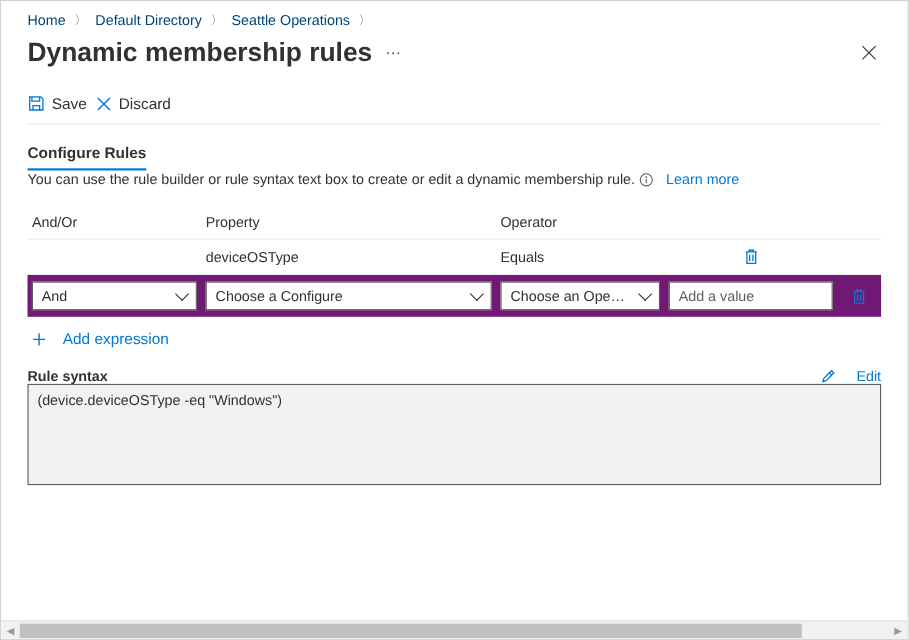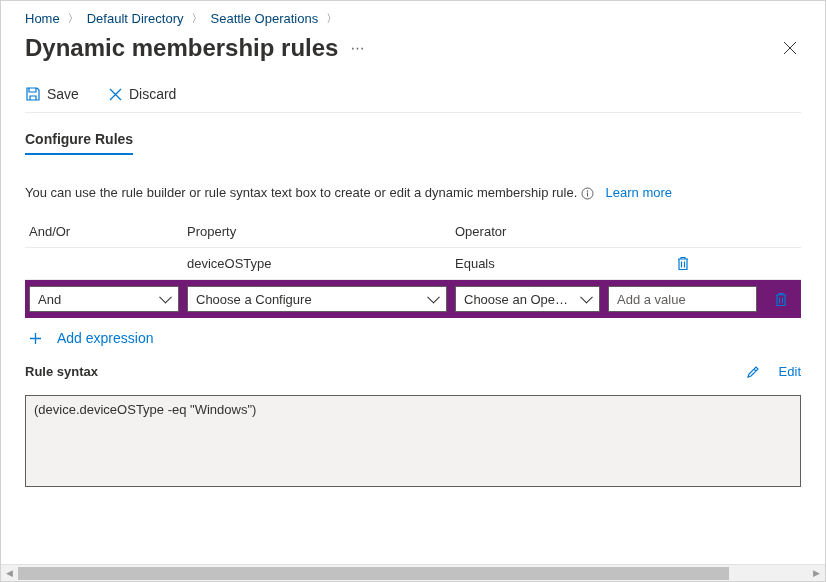--- a/index.html
+++ b/index.html
@@ -40,40 +40,40 @@
       justify-content: space-between;
       padding-bottom: 16px;
     }
     .header-left { display: flex; align-items: center; gap: 12px; }
     h1 { font-size: 24px; font-weight: 600; color: #323130; }
     .ellipsis { color: #605e5c; font-size: 14px; cursor: pointer; letter-spacing: 1px;}
     .close-x { font-size: 16px; color: #323130; cursor: pointer; padding: 4px; font-weight: 300;}
     .toolbar {
       display: flex;
       align-items: center;
-      gap: 29px;
+      gap: 8px;
       padding: 8px 0 10px 0;
       border-bottom: 1px solid #edebe9;
     }
     .tbtn {
       display: flex;
       align-items: center;
       gap: 6px;
       cursor: pointer;
       font-size: 14px;
       color: #323130;
     }
     .tbtn .ic { color: #0078d4; display:inline-flex;}
     .section-title {
       font-size: 14px;
       font-weight: 600;
       padding: 18px 0 6px 0;
       display: inline-block;
       border-bottom: 2px solid #0078d4;
-      margin-bottom: 30px;
+      margin-bottom: 0;
     }
     .desc {
       font-size: 13px;
       color: #323130;
       padding-bottom: 16px;
     }
     .info-ic {
       display: inline-flex;
       vertical-align: middle;
       color: #605e5c;
@@ -131,21 +131,21 @@
       gap: 15px;
       color: #0078d4;
       cursor: pointer;
       padding: 12px 0 18px 4px;
       font-size: 14px;
     }
     .syntax-head {
       display: flex;
       justify-content: space-between;
       align-items: flex-end;
-      padding-bottom: 16px;
+      padding-bottom: 0;
     }
     .syntax-head .lbl { font-weight: 600; font-size: 13px;}
     .syntax-head .edit {
       color: #0078d4;
       cursor: pointer;
       display: flex;
       align-items: center;
       gap: 20px;
       font-size: 13px;
     }

